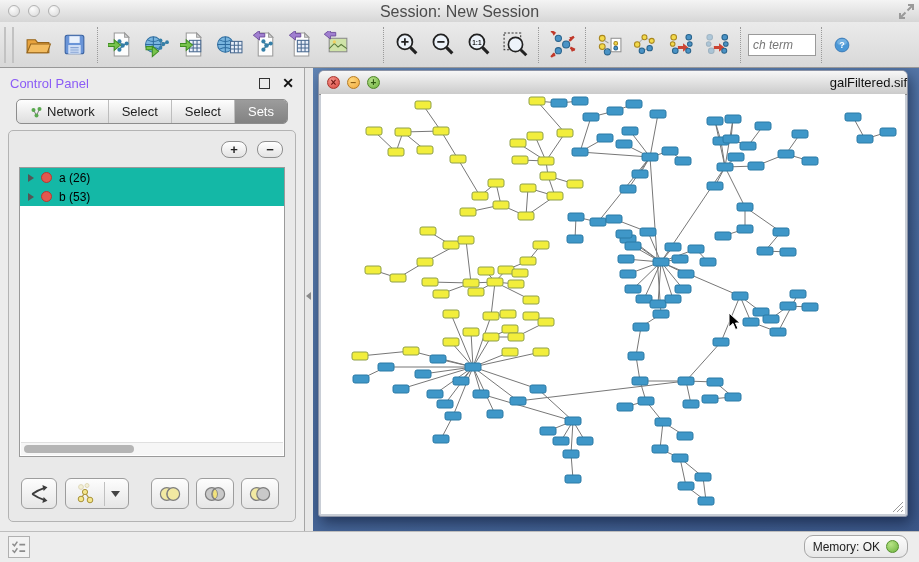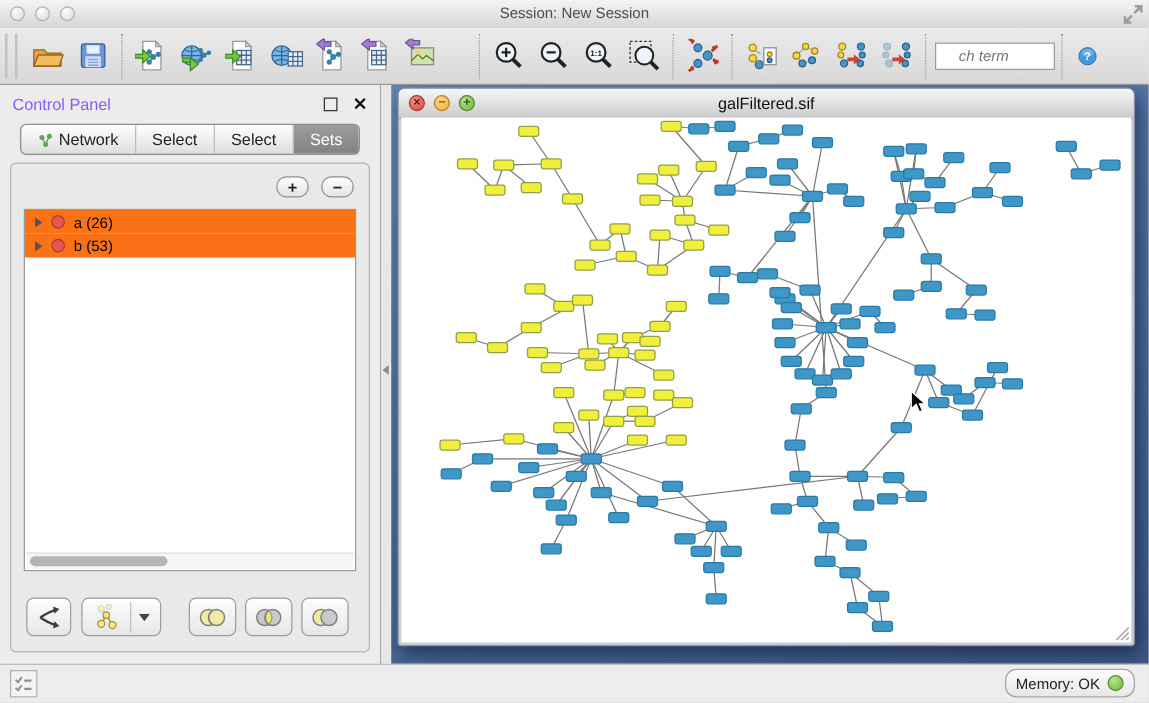--- a/index.html
+++ b/index.html
@@ -5,34 +5,34 @@
   html,body{margin:0;padding:0;width:919px;height:562px;overflow:hidden;
     font-family:"Liberation Sans",sans-serif;background:#dcdcdc;}
   .stage{position:relative;width:919px;height:562px;background:#e6e6e6;}
 
   
   .titlebar{position:absolute;left:0;top:0;right:0;height:22px;
     background:linear-gradient(#f4f4f4,#d6d6d6);border-bottom:1px solid #aaa;}
   .lights{position:absolute;left:8px;top:5px;display:flex;gap:8px;}
   .light{width:12px;height:12px;border-radius:50%;
     background:radial-gradient(circle at 35% 30%,#fdfdfd,#d8d8d8);border:1px solid #b2b2b2;box-sizing:border-box;}
-  .apptitle{position:absolute;left:0;right:0;top:3px;text-align:center;font-size:12px;color:#4c4c4c;}
+  .apptitle{position:absolute;left:0;right:0;top:3px;text-align:center;font-size:16px;color:#4c4c4c;}
   .fsico{position:absolute;right:4px;top:3px;}
 
   
   .toolbar{position:absolute;left:0;top:22px;right:0;height:46px;
     background:linear-gradient(#ebebeb,#d8d8d8);border-bottom:1px solid #989898;
     display:flex;align-items:center;padding:0 4px;box-sizing:border-box;}
   .grip{width:6px;height:36px;border-left:2px solid #c2c2c2;border-right:2px solid #c2c2c2;margin:0 6px 0 0;}
   .tbtn{width:36px;height:38px;background:transparent;border:none;display:flex;
     align-items:center;justify-content:center;padding:0;}
   .tbtn svg{width:27px;height:27px;}
   .tsep{width:0;height:36px;border-left:1px dotted #9a9a9a;margin:0 5px;}
   .searchbox{width:58px;height:20px;border:1px solid #9a9a9a;background:#fff;
-    font-style:italic;font-size:12px;color:#0f172a;padding:0 18px;margin-left:2px;}
+    font-style:italic;font-size:12px;color:#0f172a;padding:0 4px;margin-left:2px;}
   .helpbtn{width:30px;height:34px;background:transparent;border:none;display:flex;align-items:center;justify-content:center;}
 
   
   .cpanel{position:absolute;left:0;top:68px;width:305px;bottom:30px;background:#ececec;
     border-right:1px solid #a5a5a5;box-sizing:border-box;}
   .cphead{height:30px;display:flex;align-items:center;padding:0 10px;}
   .cptitle{font-size:13px;color:#8b5cf6;flex:1;}
   .cpfloat{width:9px;height:9px;border:1.5px solid #333;margin-right:12px;}
   .cpclose{font-size:14px;font-weight:bold;color:#111;line-height:1;}
   .tabsrow{display:flex;justify-content:center;margin-top:1px;}
@@ -43,21 +43,21 @@
   .seg .tab.sel{background:linear-gradient(#9c9c9c,#828282);color:#fff;}
   .setsbox{position:absolute;left:8px;right:8px;top:62px;bottom:10px;
     border:1px solid #b3b3b3;border-radius:5px;background:#e9e9e9;}
   .pmrow{position:absolute;top:10px;right:12px;display:flex;gap:10px;}
   .pmbtn{width:26px;height:17px;border:1px solid #8f8f8f;border-radius:8px;
     background:linear-gradient(#fff,#e3e3e3);font-size:13px;font-weight:bold;color:#222;
     display:flex;align-items:center;justify-content:center;line-height:0;padding:0;}
   .setlist{position:absolute;left:10px;right:10px;top:36px;bottom:64px;background:#fff;
     border:1px solid #9a9a9a;overflow:hidden;}
   .srow{height:19px;display:flex;align-items:center;padding-left:8px;gap:7px;font-size:12px;color:#000;}
-  .srow.sel{background:#f97316;}
+  .srow.sel{background:#14b8a6;}
   .expander{width:0;height:0;border-left:6px solid #555;border-top:4px solid transparent;border-bottom:4px solid transparent;}
   .reddot{width:11px;height:11px;border-radius:50%;background:#e4574e;border:1px solid #b23a34;box-sizing:border-box;}
   .hscroll{position:absolute;left:1px;right:1px;bottom:1px;height:12px;background:#f6f6f6;border-top:1px solid #e0e0e0;}
   .hthumb{position:absolute;left:3px;top:2px;width:42%;height:8px;border-radius:4px;background:#b5b5b5;}
   .setbtns{position:absolute;left:12px;bottom:12px;display:flex;align-items:center;gap:8px;}
   .sbtn{height:31px;border:1px solid #9d9d9d;border-radius:6px;
     background:linear-gradient(#fdfdfd,#e6e6e6);display:flex;align-items:center;justify-content:center;padding:0 6px;}
   .sbtn.w1{width:36px;}
   .vgroup{display:flex;gap:7px;margin-left:14px;}
 
@@ -73,21 +73,21 @@
     background:#c9ced6;border:1px solid #8b93a6;border-radius:6px 6px 3px 3px;
     box-shadow:3px 6px 14px rgba(5,15,40,.55);box-sizing:border-box;}
   .ftitle{position:relative;height:23px;background:linear-gradient(#f7f7f7,#cbcbcb);
     border-bottom:1px solid #8f8f8f;border-radius:5px 5px 0 0;}
   .flights{position:absolute;left:8px;top:5px;display:flex;gap:7px;}
   .flight{width:13px;height:13px;border-radius:50%;display:flex;align-items:center;justify-content:center;
     font-size:10px;font-weight:bold;line-height:1;box-sizing:border-box;}
   .fl-close{background:radial-gradient(circle at 35% 30%,#f4938c,#d8463c);border:1px solid #a8362e;color:#6e1511;}
   .fl-min{background:radial-gradient(circle at 35% 30%,#ffd97e,#f0a73c);border:1px solid #b77c22;color:#8a5a10;}
   .fl-max{background:radial-gradient(circle at 35% 30%,#b5e08a,#6fb13c);border:1px solid #4f8527;color:#2f5a12;}
-  .fname{position:absolute;left:0;right:0;top:4px;text-align:center;font-size:13px;color:#111;}
+  .fname{position:absolute;left:0;right:0;top:4px;text-align:right;font-size:13px;color:#111;}
   .fcanvas{position:absolute;left:2px;right:2px;top:23px;bottom:2px;background:#fff;overflow:hidden;}
   .fcanvas svg{display:block;}
 
   
   .statusbar{position:absolute;left:0;bottom:0;right:0;height:30px;background:#ededed;
     border-top:1px solid #bdbdbd;}
   .taskbtn{position:absolute;left:8px;top:4px;width:22px;height:22px;border:1px solid #b0b0b0;
     background:#f3f3f3;display:flex;align-items:center;justify-content:center;padding:0;}
   .membtn{position:absolute;right:11px;top:3px;height:23px;border:1px solid #a6a6a6;border-radius:9px;
     background:linear-gradient(#fcfcfc,#e7e7e7);display:flex;align-items:center;gap:6px;

